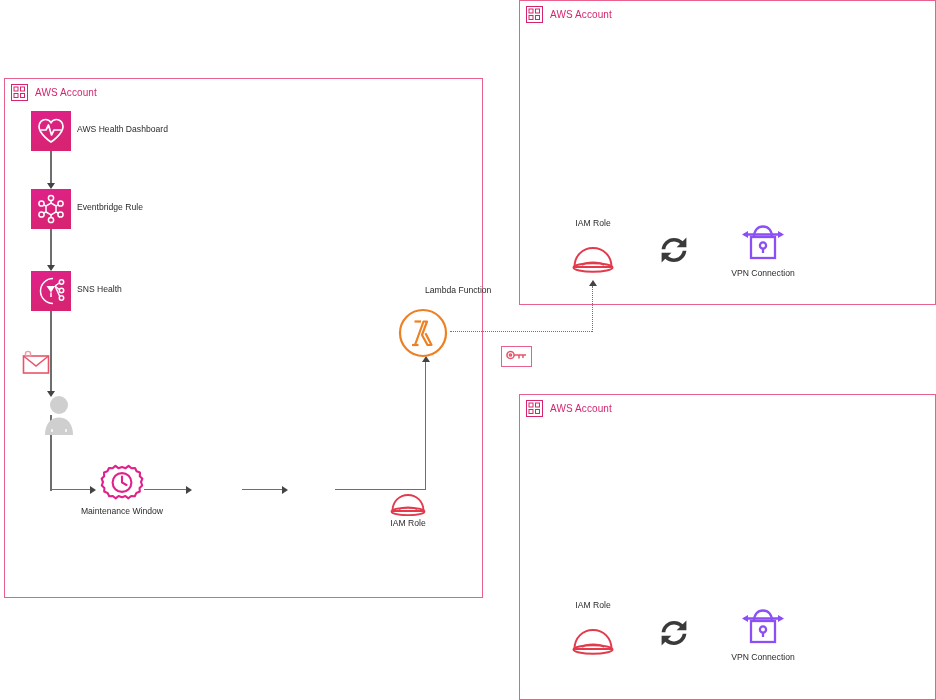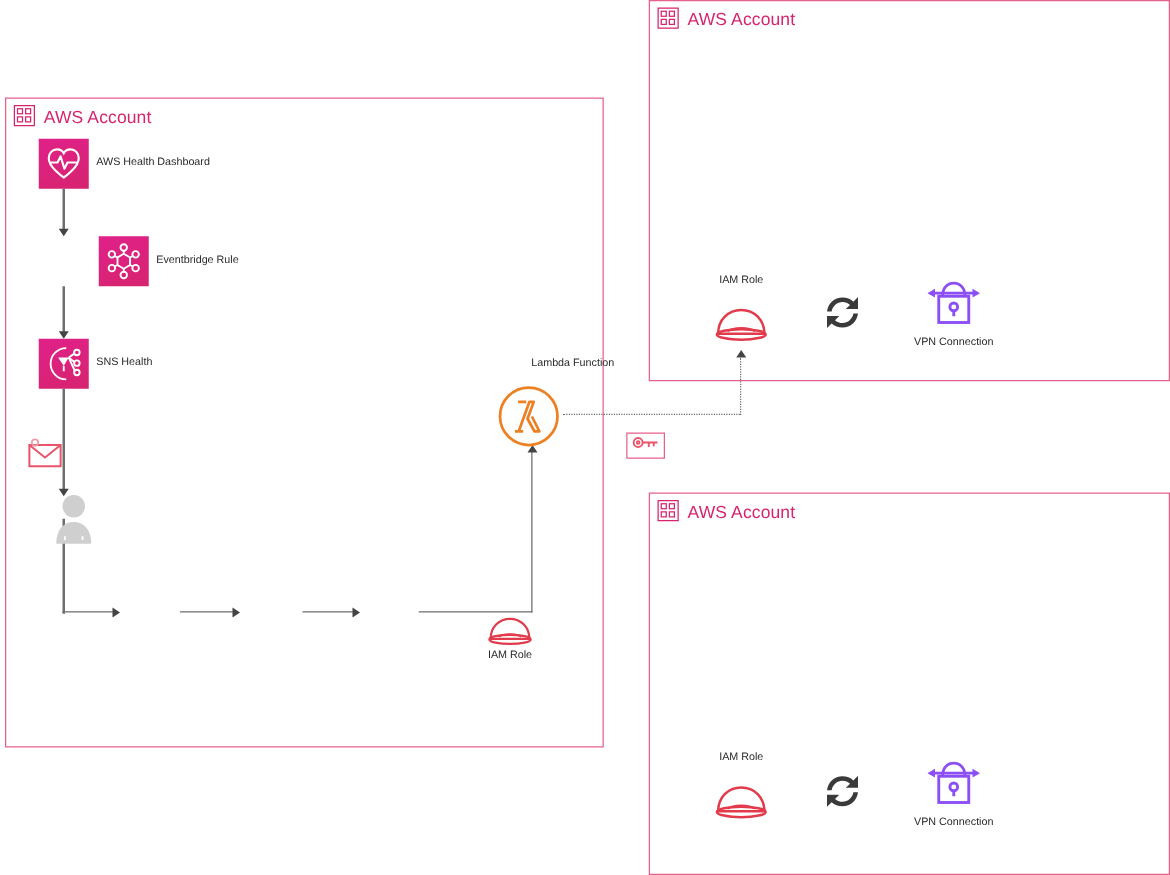--- a/index.html
+++ b/index.html
@@ -22,21 +22,21 @@
     display:flex;align-items:center;gap:7px;
     white-space:nowrap;
   }
   .acct-badge{
     width:17px;height:17px;
     border:1.7px solid #D6246E;
     box-sizing:border-box;
     display:block;position:relative;background:#fff;
   }
   .acct-label{
-    font-size:14px;color:#D6246E;letter-spacing:.1px;
+    font-size:10px;color:#D6246E;letter-spacing:.1px;
   }
 
   
   .node{position:absolute;}
   .sq{
     width:40px;height:40px;
     background:linear-gradient(160deg,#E0218A 0%,#D6246E 100%);
     display:block;
   }
   .node-label{
@@ -128,21 +128,21 @@
     <div class="node" style="left:26px;top:32px;width:40px;height:40px;">
       <span class="sq icon-wrap">
         <svg width="40" height="40" viewBox="0 0 40 40">
           <path d="M20 31 C20 31 8 23 8 15.5 C8 11.2 11.2 8.5 14.6 8.5 C17 8.5 19 9.8 20 11.6 C21 9.8 23 8.5 25.4 8.5 C28.8 8.5 32 11.2 32 15.5 C32 23 20 31 20 31 Z" fill="none" stroke="#ffffff" stroke-width="1.7"></path>
           <polyline points="10,19 15,19 17.5,14 20.5,24 23,19 30,19" fill="none" stroke="#ffffff" stroke-width="1.7" stroke-linejoin="round" stroke-linecap="round"></polyline>
         </svg>
       </span>
       <span class="node-label label-right">AWS Health Dashboard</span>
     </div>
 
-    <div class="node" style="left:26px;top:110px;width:40px;height:48px;margin-left:48px;">
+    <div class="node" style="left:26px;top:110px;width:40px;height:48px;">
       <span class="sq icon-wrap">
         <svg width="40" height="40" viewBox="0 0 40 40">
           <g fill="none" stroke="#ffffff" stroke-width="1.5">
             <polygon points="20,14 25,17 25,23 20,26 15,23 15,17"></polygon>
             <circle cx="20" cy="9" r="2.6"></circle>
             <circle cx="29.5" cy="14.5" r="2.6"></circle>
             <circle cx="29.5" cy="25.5" r="2.6"></circle>
             <circle cx="20" cy="31" r="2.6"></circle>
             <circle cx="10.5" cy="25.5" r="2.6"></circle>
             <circle cx="10.5" cy="14.5" r="2.6"></circle>
@@ -192,20 +192,36 @@
         <svg width="40" height="44" viewBox="0 0 40 44">
           <circle cx="20" cy="12" r="9" fill="#CFCFCF"></circle>
           <path d="M6 42 C6 30 12.5 24.5 20 24.5 C27.5 24.5 34 30 34 42 Z" fill="#CFCFCF"></path>
           <rect x="6" y="37" width="28" height="5" fill="#ffffff" opacity="0"></rect>
           <line x1="13" y1="36" x2="13" y2="39" stroke="#ffffff" stroke-width="1.4"></line>
           <line x1="27" y1="36" x2="27" y2="39" stroke="#ffffff" stroke-width="1.4"></line>
         </svg>
       </span>
     </div>
 
+    <div class="node" style="left:91px;top:384px;width:52px;height:52px;">
+      <span class="icon-wrap">
+        <svg width="52" height="52" viewBox="0 0 52 52">
+          <g fill="none" stroke="#E0218A" stroke-width="2.1">
+            <path d="M26 4 L29.6 5.2 L32.6 2.9 L35.4 5.2 L39 5 L40.6 8.3 L44 9.6 L43.8 13.2
+                     L46.4 15.7 L45 19 L46.2 22.5 L43.6 25 L43.8 28.6 L40.4 29.9 L38.8 33.2
+                     L35.2 33 L32.4 35.3 L29.4 33 L26 34.2 L22.6 33 L19.6 35.3 L16.8 33
+                     L13.2 33.2 L11.6 29.9 L8.2 28.6 L8.4 25 L5.8 22.5 L7 19 L5.6 15.7 L8.2 13.2
+                     L8 9.6 L11.4 8.3 L13 5 L16.6 5.2 L19.4 2.9 L22.4 5.2 Z" stroke-linejoin="round"></path>
+            <circle cx="26" cy="19.5" r="9.4"></circle>
+            <polyline points="26,13.5 26,19.5 30.5,22" stroke-linecap="round"></polyline>
+          </g>
+        </svg>
+      </span>
+      <span class="node-label label-below">Maintenance Window</span>
+    </div>
 
 
 
     <div class="node" style="left:383px;top:410px;width:40px;height:32px;">
       <span class="icon-wrap">
         <svg width="40" height="32" viewBox="0 0 40 32">
           <g fill="none" stroke="#E23B4C" stroke-width="1.8" stroke-linejoin="round">
             <path d="M4.5 22 C4.5 12.5 11.5 6 20 6 C28.5 6 35.5 12.5 35.5 22 Z"></path>
             <ellipse cx="20" cy="22.5" rx="16.5" ry="3.6"></ellipse>
             <path d="M11 20.5 C14.5 17.5 25.5 17.5 29 20.5" stroke-width="1.5"></path>

